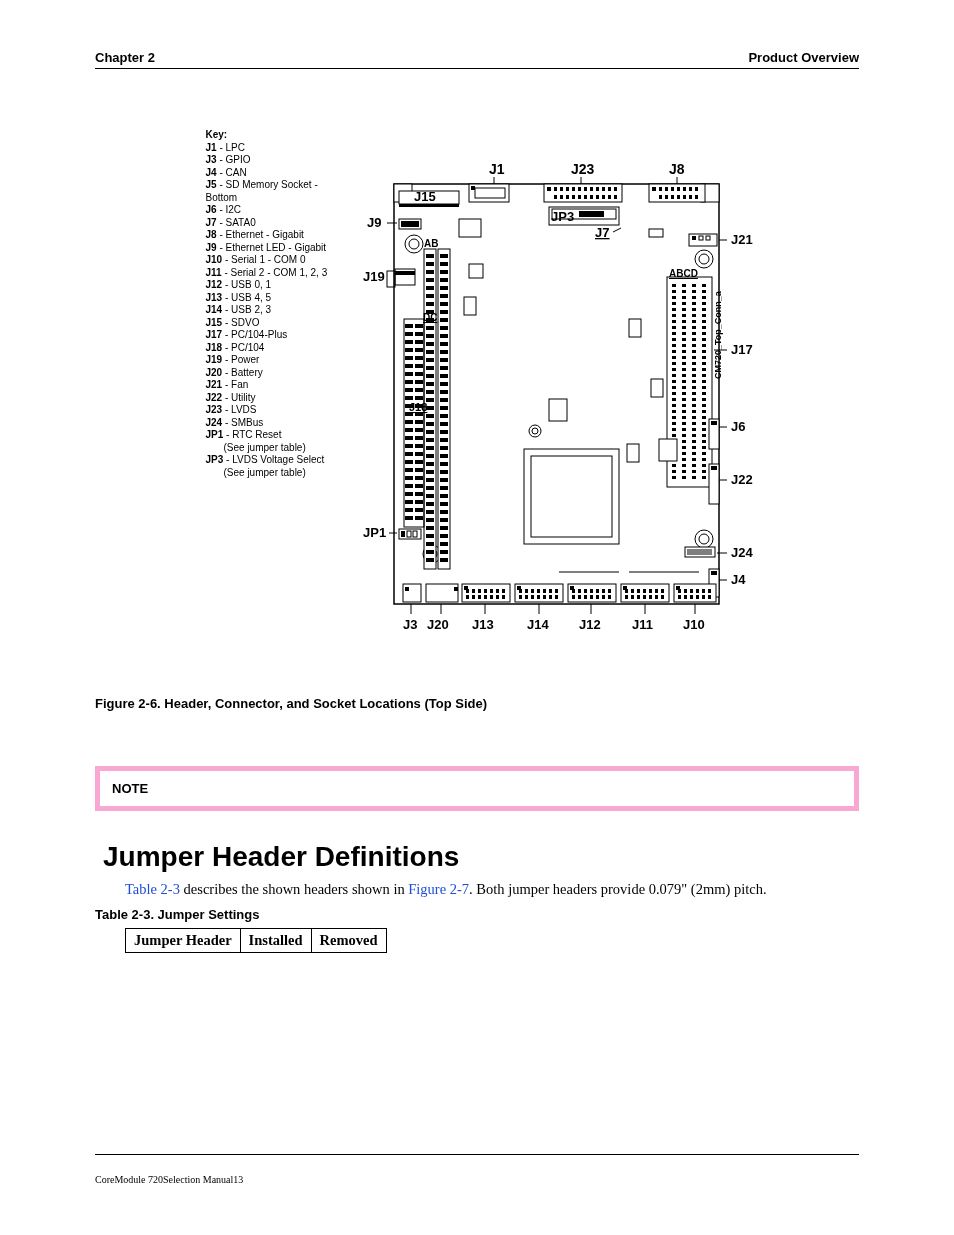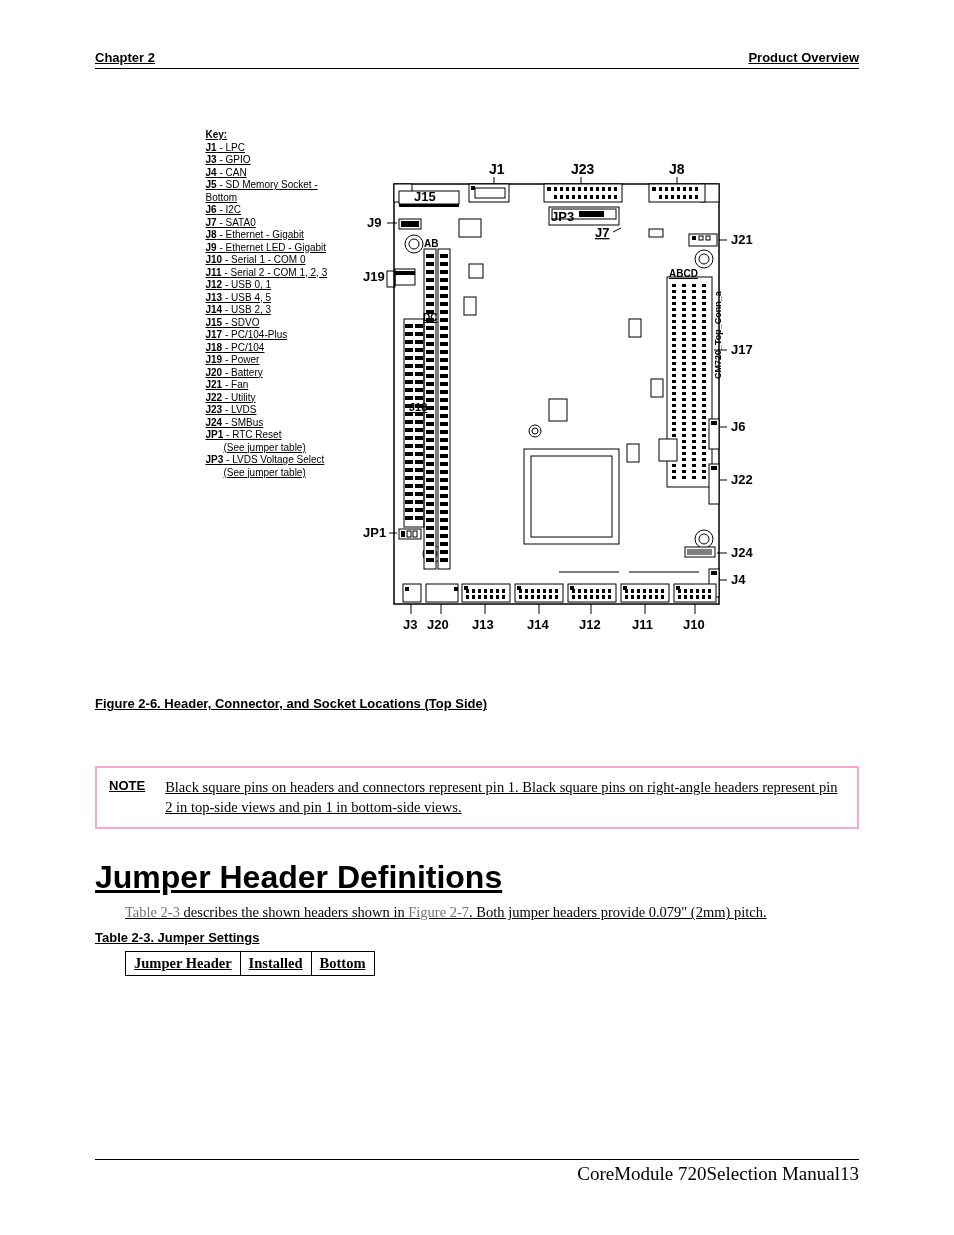--- a/index.html
+++ b/index.html
@@ -8,21 +8,20 @@
     font-family: "Times New Roman", serif;
     background: #fff;
     color: #000;
   }
   .page {
     width: 954px;
     height: 1235px;
     box-sizing: border-box;
     padding: 50px 95px 50px 95px;
     position: relative;
-    text-decoration: underline;
   }
   .header-row {
     display: flex;
     justify-content: space-between;
     font-family: Arial, sans-serif;
     font-weight: bold;
     font-size: 13px;
     border-bottom: 1px solid #000;
     padding-bottom: 3px;
   }
@@ -46,48 +45,48 @@
   .board-svg-wrap {
     width: 390px;
   }
   .fig-caption {
     font-family: Arial, sans-serif;
     font-weight: bold;
     font-size: 13px;
     margin-top: 28px;
   }
   .note-box {
-    border: 2px solid #f9a8d4;
+    border: 5px solid #f9a8d4;
     margin-top: 55px;
     padding: 10px 12px;
     display: flex;
     gap: 20px;
     font-size: 14.5px;
   }
   .note-label {
     font-family: Arial, sans-serif;
     font-weight: bold;
     font-size: 13px;
     white-space: nowrap;
   }
   .note-text {
     line-height: 1.35;
   }
   h2.section {
     font-family: Arial, sans-serif;
     font-weight: bold;
-    font-size: 32px;
-    margin: 30px 0 6px 0;
+    font-size: 28px;
+    margin: 30px 0 6px 8px;
   }
   .body-p {
     font-size: 14.5px;
     line-height: 1.4;
     margin: 6px 0 0 30px;
   }
-  .link { color: #737373; }
+  .link { color: #1d4ed8; }
   .table-caption {
     font-family: Arial, sans-serif;
     font-weight: bold;
     font-size: 13px;
     margin: 8px 0 6px 0;
   }
   table.jumper {
     border-collapse: collapse;
     margin-left: 30px;
     font-size: 14.5px;
@@ -100,24 +99,24 @@
   }
   table.jumper th {
     font-weight: bold;
   }
   .footer {
     position: absolute;
     bottom: 50px;
     left: 95px;
     right: 95px;
     border-top: 1px solid #000;
-    padding-top: 3px;
-    display: flex;
-    justify-content: flex-end;
-    font-size: 19px;
+    padding-top: 19px;
+    display: flex;
+    justify-content: flex-start;
+    font-size: 10px;
   }
   svg text { font-family: Arial, sans-serif; font-weight: bold; }
 </style>
 </head>
 <body>
 
 <div class="page">
 
   <div class="header-row">
     <span>Chapter 2</span>
@@ -353,37 +352,36 @@
           <text x="324" y="500" font-size="13">J10</text>
         </svg>
       </div>
     </div>
   </div>
 
   <div class="fig-caption">Figure  2-6.   Header, Connector, and Socket Locations (Top Side)</div>
 
   <div class="note-box">
     <div class="note-label">NOTE</div>
-    <div class="note-text">Black square pins on headers and connectors represent pin 1. Black square pins on right-angle headers represent pin 2 in top-side views and pin 1 in bottom-side views.</div>
   </div>
 
   <h2 class="section">Jumper Header Definitions</h2>
 
   <p class="body-p">
     <span class="link">Table 2-3</span><span> describes the shown headers shown in </span><span class="link">Figure 2-7</span><span>. Both jumper headers provide 0.079" (2mm) pitch.</span>
   </p>
 
   <div class="table-caption">Table 2-3.   Jumper Settings</div>
 
   <table class="jumper">
     <tbody>
         <tr>
       <th>Jumper Header</th>
       <th>Installed</th>
-      <th>Bottom</th>
+      <th>Removed</th>
     </tr>
   </tbody>
     </table>
 
   <div class="footer">
     <span>CoreModule 720</span>
     <span>Selection Manual</span>
     <span>13</span>
   </div>
 

